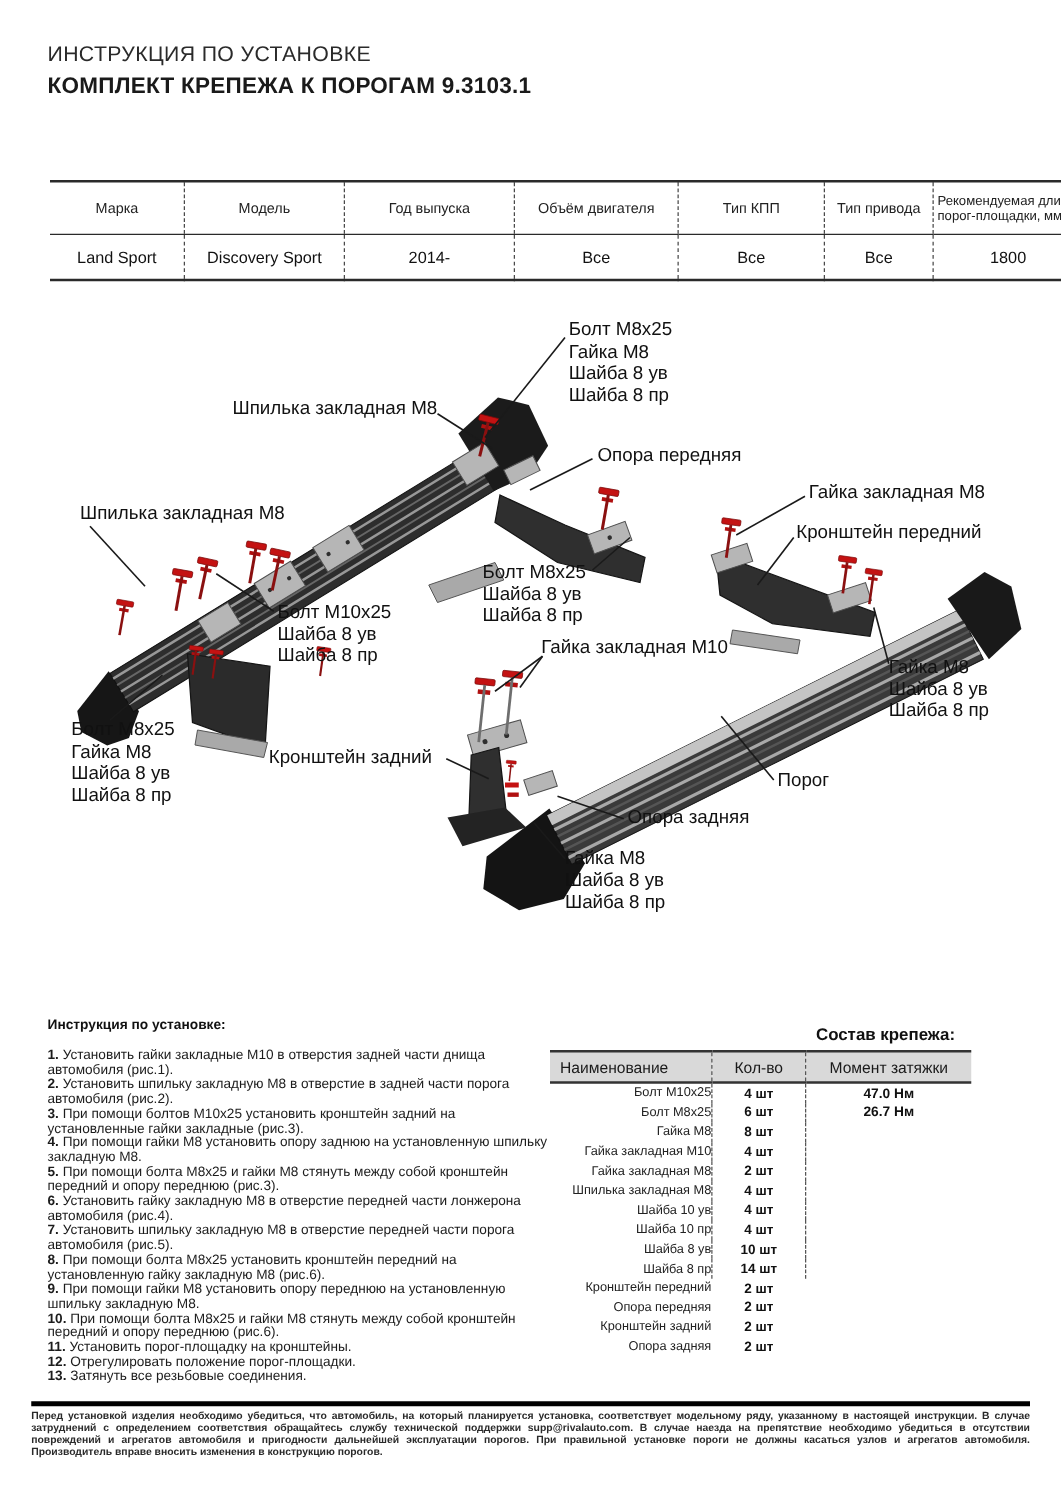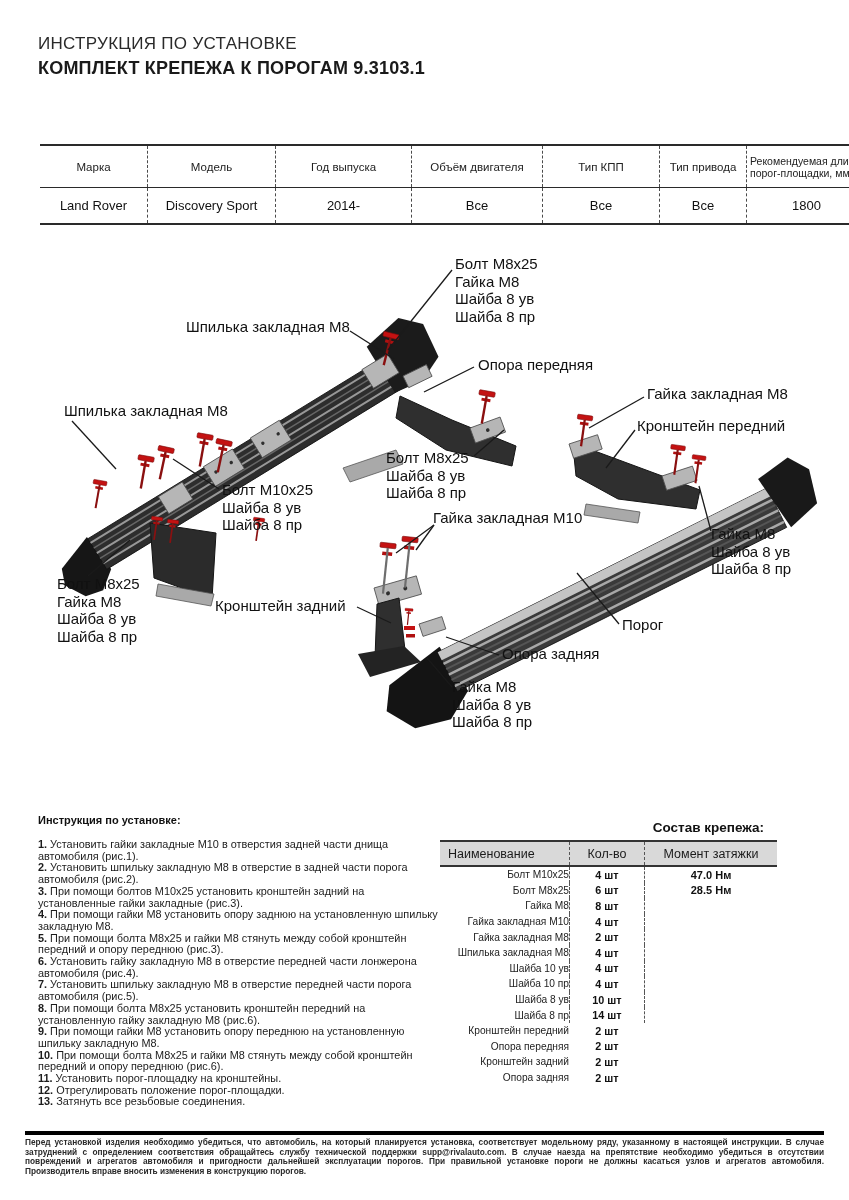--- a/index.html
+++ b/index.html
@@ -40,21 +40,21 @@
   table.ptable th.h-name{text-align:left;padding-left:8px;}
   table.ptable td{height:15.6px;padding:0;}
   td.c-name{font-size:10.2px;text-align:right;padding-right:6px;color:#222;}
   td.c-qty,th.h-qty{border-left:1px dashed #555;border-right:1px dashed #555;}
   td.c-qty{font-size:10.8px;font-weight:bold;text-align:center;color:#111;margin-top:44px;}
   td.c-torque{font-size:11px;font-weight:bold;text-align:center;color:#111;}
   tr.nosep td.c-qty{border-left-color:transparent;border-right-color:transparent;}
 
   
   .footer{position:absolute;left:25px;top:1121px;width:799px;border-top:4px solid #000;padding-top:3px;
-          font-size:8.3px;line-height:9.7px;font-weight:bold;color:#2a2a2a;text-align:justify;margin-top:10px;}
+          font-size:8.3px;line-height:9.7px;font-weight:bold;color:#2a2a2a;text-align:justify;}
 </style>
 </head>
 <body>
 
 <div class="page">
 
   <div class="doc-header">
     <div class="title1">ИНСТРУКЦИЯ ПО УСТАНОВКЕ</div>
     <div class="title2">КОМПЛЕКТ КРЕПЕЖА К ПОРОГАМ 9.3103.1</div>
   </div>
@@ -66,21 +66,21 @@
         <th style="width:121px">Модель</th>
         <th style="width:129px">Год выпуска</th>
         <th style="width:124px">Объём двигателя</th>
         <th style="width:110px">Тип КПП</th>
         <th style="width:80px">Тип привода</th>
         <th style="width:113px" class="small">Рекомендуемая длина порог-площадки, мм</th>
       </tr>
     </thead>
     <tbody>
       <tr>
-        <td>Land Rover</td>
+        <td>Land Sport</td>
         <td>Discovery Sport</td>
         <td>2014-</td>
         <td>Все</td>
         <td>Все</td>
         <td>Все</td>
         <td>1800</td>
       </tr>
     </tbody>
   </table>
 
@@ -306,21 +306,21 @@
       </thead>
       <tbody id="parts-rows">
           <tr>
             <td class="c-name">Болт М10х25</td>
             <td class="c-qty">4 шт</td>
             <td class="c-torque">47.0 Нм</td>
           </tr>
           <tr>
             <td class="c-name">Болт М8х25</td>
             <td class="c-qty">6 шт</td>
-            <td class="c-torque">28.5 Нм</td>
+            <td class="c-torque">26.7 Нм</td>
           </tr>
           <tr>
             <td class="c-name">Гайка М8</td>
             <td class="c-qty">8 шт</td>
             <td class="c-torque"></td>
           </tr>
           <tr>
             <td class="c-name">Гайка закладная М10</td>
             <td class="c-qty">4 шт</td>
             <td class="c-torque"></td>

